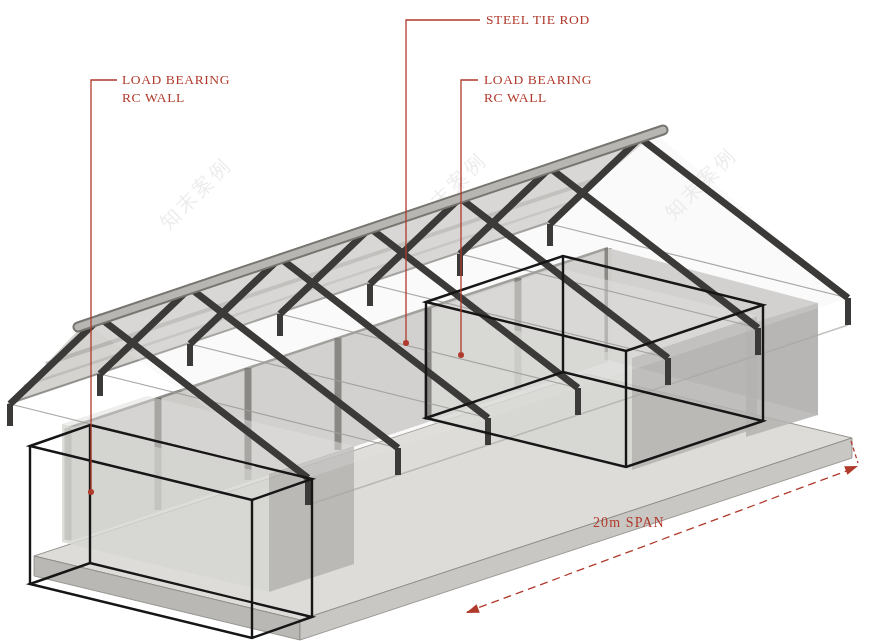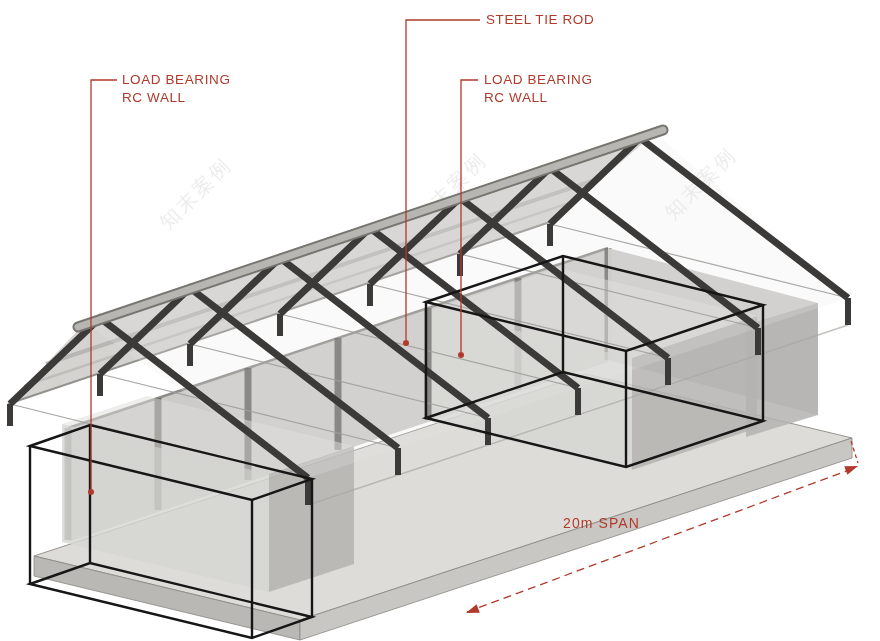--- a/index.html
+++ b/index.html
@@ -2,21 +2,21 @@
 <html style="--background: #ffffff; --annotation-red: #b03a2c; --structure-dark: #3b3a38; --highlight-black: #161616; --ridge-fill: #b8b6b2; --ridge-edge: #77756f; --roof-plane: #d0cfcc; --wall-light: #d6d5d2; --wall-mid: #c9c8c5; --wall-dark: #b4b3b0; --slab-top: #dedcd8; --slab-front-sw: #bab8b4; --slab-front-se: #c9c7c3; --tie-rod-gray: #a09e9a; --pier-gray: #57554f;"><head>
 <meta charset="utf-8">
 <style>
   html,body{margin:0;padding:0;background:#ffffff;}
   body{font-family:"Liberation Sans",sans-serif;}
   .stage{position:relative;width:880px;height:641px;background:var(--background,#ffffff);overflow:hidden;}
   .stage svg{position:absolute;left:0;top:0;display:block;}
   .wm{position:absolute;transform:rotate(-45deg);color:rgba(110,110,110,0.13);
       font-size:20px;letter-spacing:3px;white-space:nowrap;pointer-events:none;}
   .ann-label{position:absolute;color:var(--annotation-red,#b03a2c);font-size:13.5px;
-      letter-spacing:.6px;line-height:1.32;white-space:nowrap;}
+      letter-spacing:.6px;line-height:1.32;white-space:nowrap;font-family:Liberation Serif, serif;}
   .dim-label{font-size:14px;letter-spacing:1.1px;}
   
   .truss{stroke:var(--structure-dark,#3b3a38);fill:none;stroke-width:7;stroke-linejoin:miter;}
   .post{stroke:var(--structure-dark,#3b3a38);stroke-width:6;}
   .tie{stroke:var(--tie-rod-gray,#a09e9a);stroke-width:1.2;opacity:.9;}
   .pier{stroke:var(--pier-gray,#57554f);stroke-width:7;opacity:.78;}
   .hbox{stroke:var(--highlight-black,#161616);stroke-width:2.4;fill:none;stroke-linejoin:miter;}
   .red-ln{stroke:var(--annotation-red,#b03a2c);stroke-width:1.3;fill:none;}
   .red-fill{fill:var(--annotation-red,#b03a2c);}
   .roofL{fill:var(--roof-plane,#d0cfcc);opacity:.92;}
@@ -183,14 +183,14 @@
   <div class="ann-label" style="left:122px;top:71px">
     <div>LOAD BEARING</div>
     <div>RC WALL</div>
   </div>
 
   <div class="ann-label" style="left:484px;top:71px">
     <div>LOAD BEARING</div>
     <div>RC WALL</div>
   </div>
 
-  <div class="ann-label dim-label" style="left:563px;top:514px">20m SPAN</div>
+  <div class="ann-label dim-label" style="left:593px;top:514px">20m SPAN</div>
 </div>
 
 </body></html>

